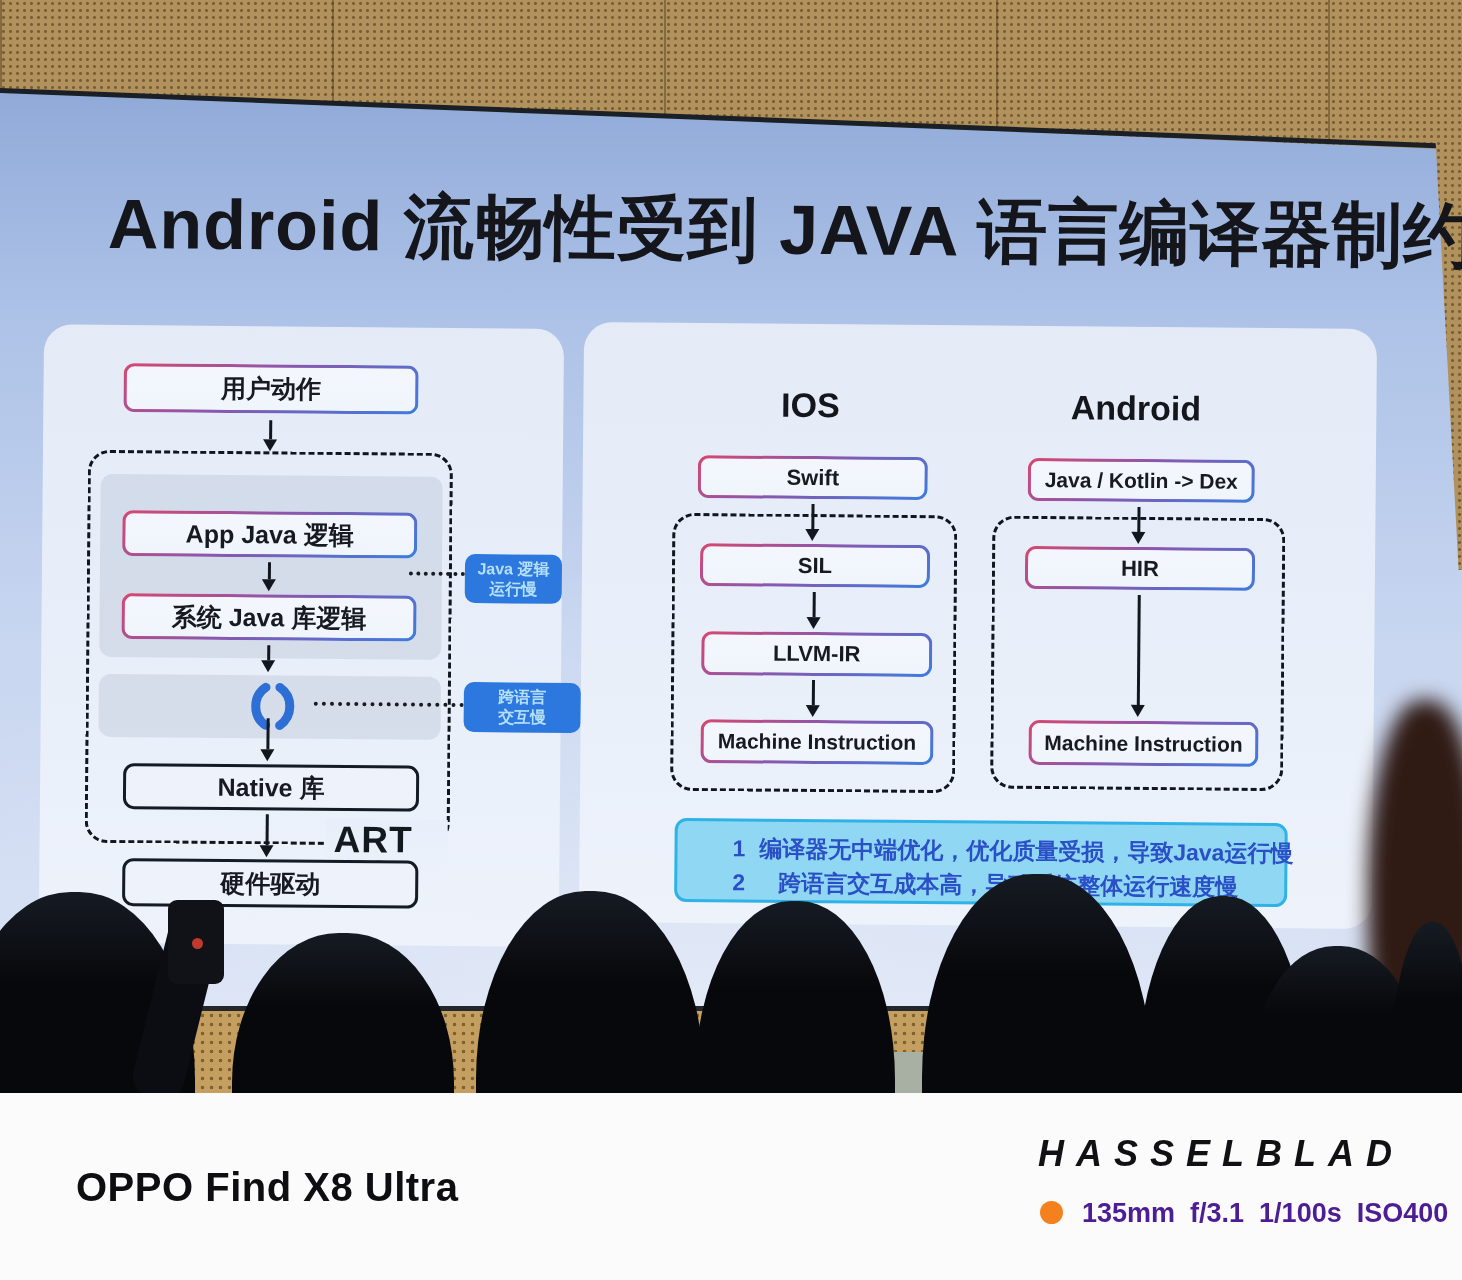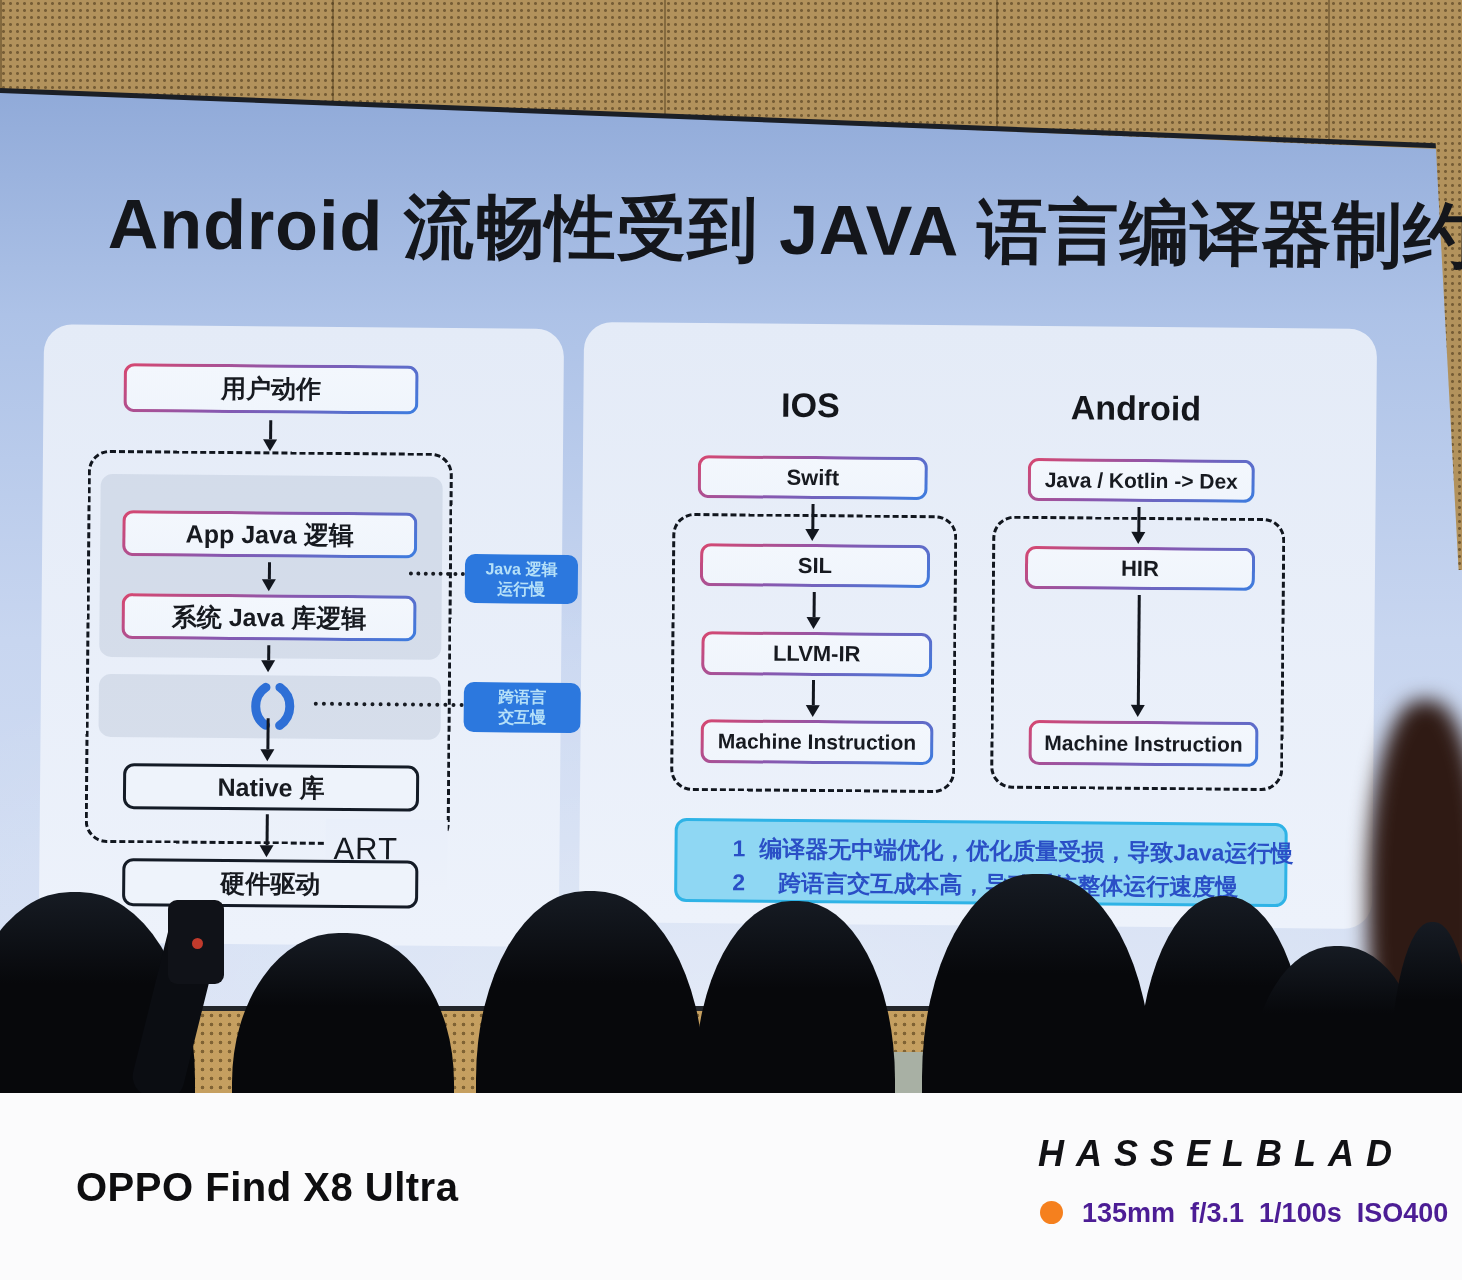--- a/index.html
+++ b/index.html
@@ -46,21 +46,21 @@
     font-weight:700;color:#171a20;}
   .dashed-group{position:absolute;box-sizing:border-box;border:3px dashed #11161e;border-radius:22px;}
   .band{position:absolute;background:rgba(163,176,199,.28);border-radius:12px;}
   .varrow{position:absolute;width:3px;background:#12161e;}
   .varrow::after{content:"";position:absolute;left:-6px;bottom:-12px;width:0;height:0;
     border:7px solid transparent;border-top:12px solid #12161e;border-bottom:none;}
   .dotline{position:absolute;height:0;border-top:4px dotted #171b22;}
   .badge{position:absolute;background:#2c78de;border-radius:10px;color:#b5e0f8;
     display:flex;flex-direction:column;align-items:center;justify-content:center;
     font-size:16px;line-height:20px;font-weight:700;}
-  .runtime-label{position:absolute;font-weight:400;color:#14181f;font-size:31px;letter-spacing:1px;margin-top:12px;}
+  .runtime-label{position:absolute;font-weight:700;color:#14181f;font-size:37px;letter-spacing:1px;}
   .patch{position:absolute;background:linear-gradient(180deg,#e9effa,#ecf1fa);}
   .col-header{position:absolute;font-size:34px;font-weight:900;color:#14161b;text-align:center;}
   .summary{position:absolute;box-sizing:border-box;background:#8fd7f3;border:3px solid #2fb3e6;
     border-radius:12px;color:#2a4fc6;font-weight:800;font-size:23px;padding:10px 0 0 55px;}
   .summary .row{display:flex;line-height:34px;}
   .summary .num{width:32px;}
   .summary .txt{margin-left:14px;white-space:nowrap;}
 
   
   .head{position:absolute;z-index:10;background:linear-gradient(180deg,#161b23 0%,#07080b 45%);
@@ -121,21 +121,21 @@
       <div class="kbox" style="left:83px;top:438px;width:296px;height:46px;font-size:25px">Native 库</div>
       <div class="varrow" style="left:226px;top:488px;height:31px"></div>
 
       <div class="patch" style="left:286px;top:492px;width:122px;height:70px"></div>
       <div class="runtime-label" style="left:294px;top:492px">ART</div>
       <div class="runtime-label" style="left:289px;top:526px">VM</div>
 
       <div class="kbox" style="left:83px;top:533px;width:296px;height:48px;font-size:25px">硬件驱动</div>
 
       <div class="dotline" style="left:367px;top:244px;width:56px"></div>
-      <div class="badge" style="left:423px;top:226px;width:113px;height:49px">
+      <div class="badge" style="left:423px;top:226px;width:97px;height:49px">
         <span>Java 逻辑</span>
         <span>运行慢</span>
       </div>
       <div class="dotline" style="left:273px;top:375px;width:150px"></div>
       <div class="badge" style="left:423px;top:354px;width:117px;height:50px">
         <span>跨语言</span>
         <span>交互慢</span>
       </div>
     </div>
 

